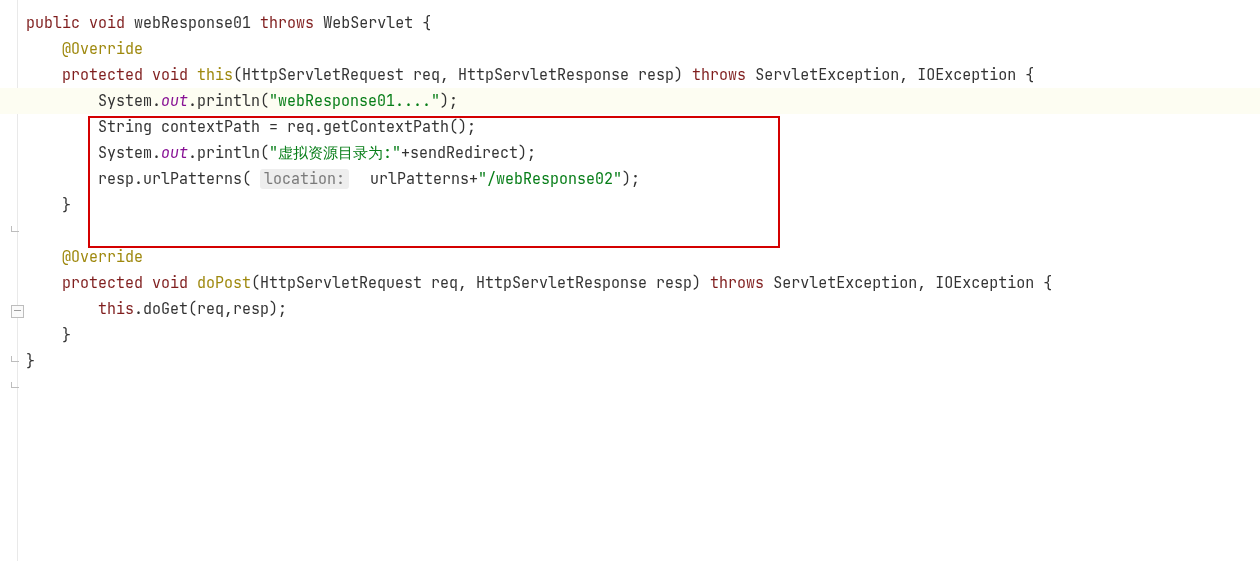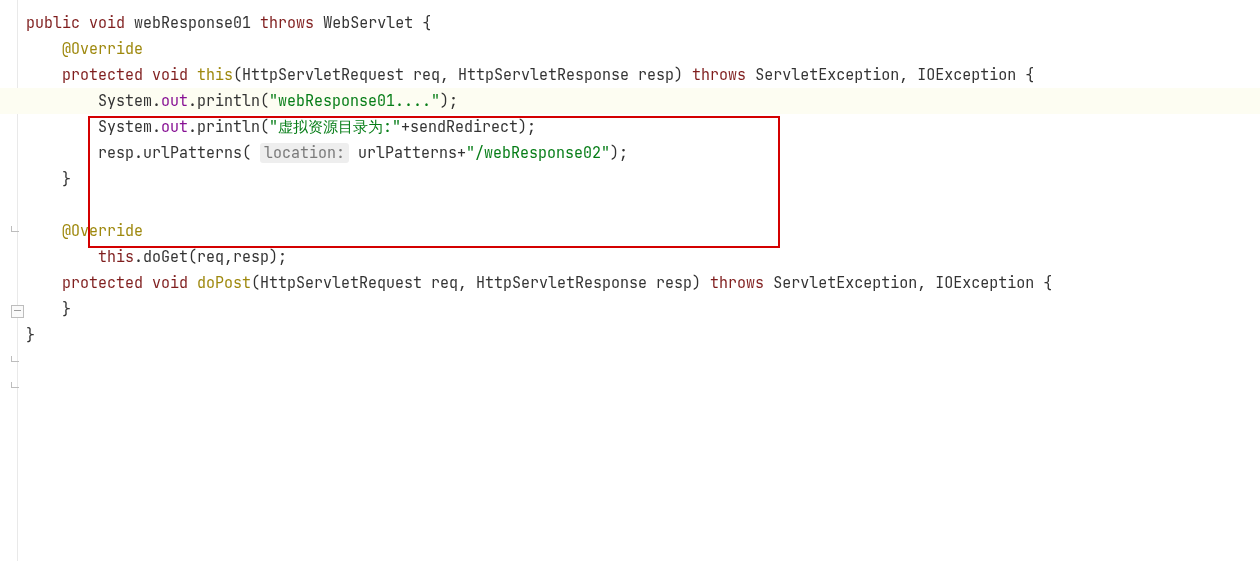--- a/index.html
+++ b/index.html
@@ -6,22 +6,22 @@
   body{font-family:"JetBrains Mono","Consolas",monospace;font-size:15px;line-height:26px;color:#333;}
   .editor{position:absolute;left:0;top:0;width:1260px;height:561px;}
   .gutter{position:absolute;left:0;top:0;width:17px;height:561px;border-right:1px solid #e9e9e9;}
   .code{position:absolute;left:26px;top:10px;width:1234px;}
   .line{position:relative;height:26px;white-space:pre;}
   .hl{position:absolute;left:-26px;right:0;height:26px;background:#fdfdf2;z-index:0;}
   .ln{position:relative;z-index:2;}
   .kw{color:#7f1d1d;}
   .ann{color:#9E880D;}
   .str{color:#067D17;}
-  .field{color:#871094;}
-  .hint{background:#eeeeee;color:#7a7a7a;border-radius:3px;padding:0 4px;margin-right:0;font-style:normal;}
+  .field{color:#871094;font-style:italic;}
+  .hint{background:#eeeeee;color:#7a7a7a;border-radius:3px;padding:0 4px;margin-right:12px;font-style:normal;}
   .redbox{position:absolute;border:2px solid #d40000;z-index:1;}
   
   .fold{position:absolute;left:11px;width:11px;height:11px;border:1px solid #bdbdbd;background:#fafafa;}
   .fold::after{content:"";position:absolute;left:2px;right:2px;top:4px;height:1px;background:#9e9e9e;}
   .fold-end{position:absolute;left:11px;width:11px;height:11px;}
   .fold-end::before{content:"";position:absolute;left:0;top:0;width:1px;height:6px;background:#bdbdbd;}
   .fold-end::after{content:"";position:absolute;left:0;top:5px;width:8px;height:1px;background:#bdbdbd;}
 </style>
 </head>
 <body>
@@ -42,33 +42,34 @@
 
 
     <div class="line"><span class="ln"><span class="kw">public</span> <span class="kw">void</span> <span>webResponse01</span> <span class="kw">throws</span> <span>WebServlet {</span></span></div>
 
     <div class="line"><span class="ln">    <span class="ann">@Override</span></span></div>
 
     <div class="line"><span class="ln">    <span class="kw">protected</span> <span class="kw">void</span> <span class="ann">this</span><span>(HttpServletRequest req, HttpServletResponse resp) </span><span class="kw">throws</span><span> ServletException, IOException {</span></span></div>
 
     <div class="line"><div class="hl"></div><span class="ln">        <span>System.</span><span class="field">out</span><span>.println(</span><span class="str">"webResponse01...."</span><span>);</span></span></div>
 
+    <div class="line"><span class="ln">        <span>String contextPath = req.getContextPath();</span></span></div>
 
     <div class="line"><span class="ln">        <span>System.</span><span class="field">out</span><span>.println(</span><span class="str">"虚拟资源目录为:"</span><span>+sendRedirect);</span></span></div>
 
     <div class="line"><span class="ln">        <span>resp.urlPatterns( </span><span class="hint">location:</span><span> urlPatterns+</span><span class="str">"/webResponse02"</span><span>);</span></span></div>
 
     <div class="line"><span class="ln">    <span>}</span></span></div>
 
     <div class="line"><span class="ln"> </span></div>
 
     <div class="line"><span class="ln">    <span class="ann">@Override</span></span></div>
 
+    <div class="line"><span class="ln">    <span class="kw">protected</span> <span class="kw">void</span> <span class="ann">doPost</span><span>(HttpServletRequest req, HttpServletResponse resp) </span><span class="kw">throws</span><span> ServletException, IOException {</span></span></div>
+
     <div class="line"><span class="ln">        <span class="kw">this</span><span>.doGet(req,resp);</span></span></div>
-
-    <div class="line"><span class="ln">    <span class="kw">protected</span> <span class="kw">void</span> <span class="ann">doPost</span><span>(HttpServletRequest req, HttpServletResponse resp) </span><span class="kw">throws</span><span> ServletException, IOException {</span></span></div>
 
     <div class="line"><span class="ln">    <span>}</span></span></div>
 
     <div class="line"><span class="ln"><span>}</span></span></div>
 
   </div>
 </div>
 
 </body></html>

